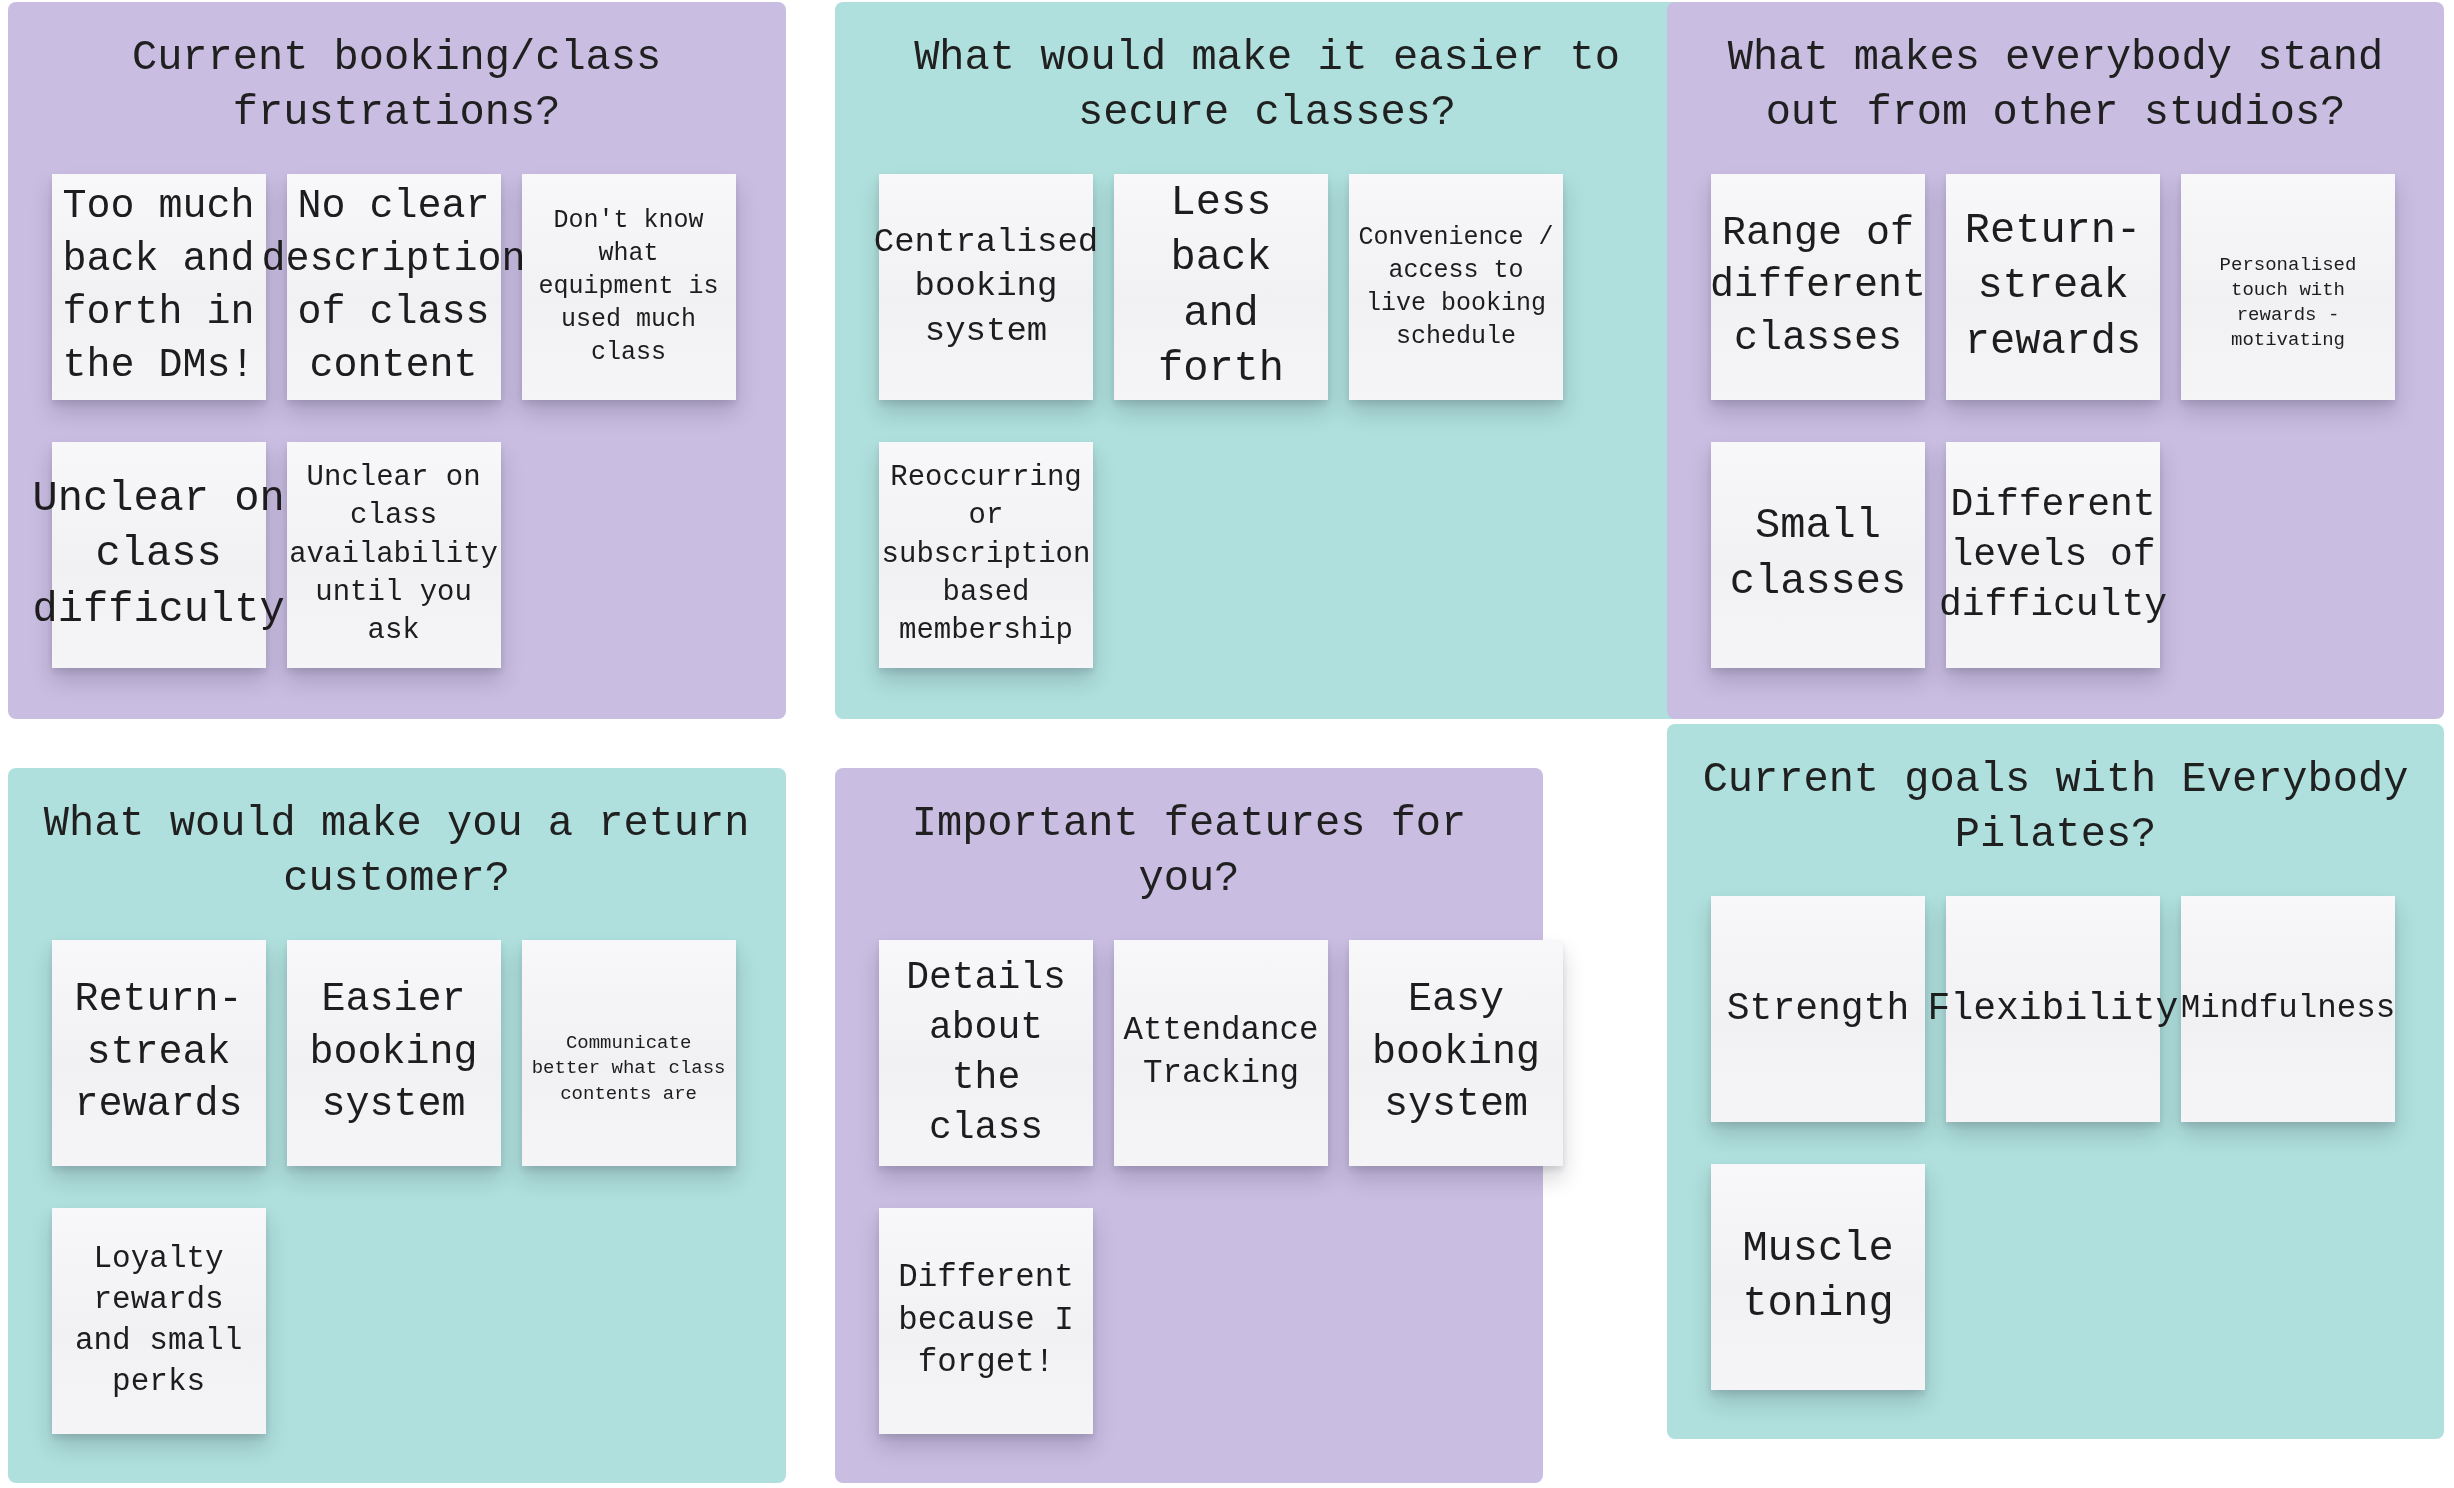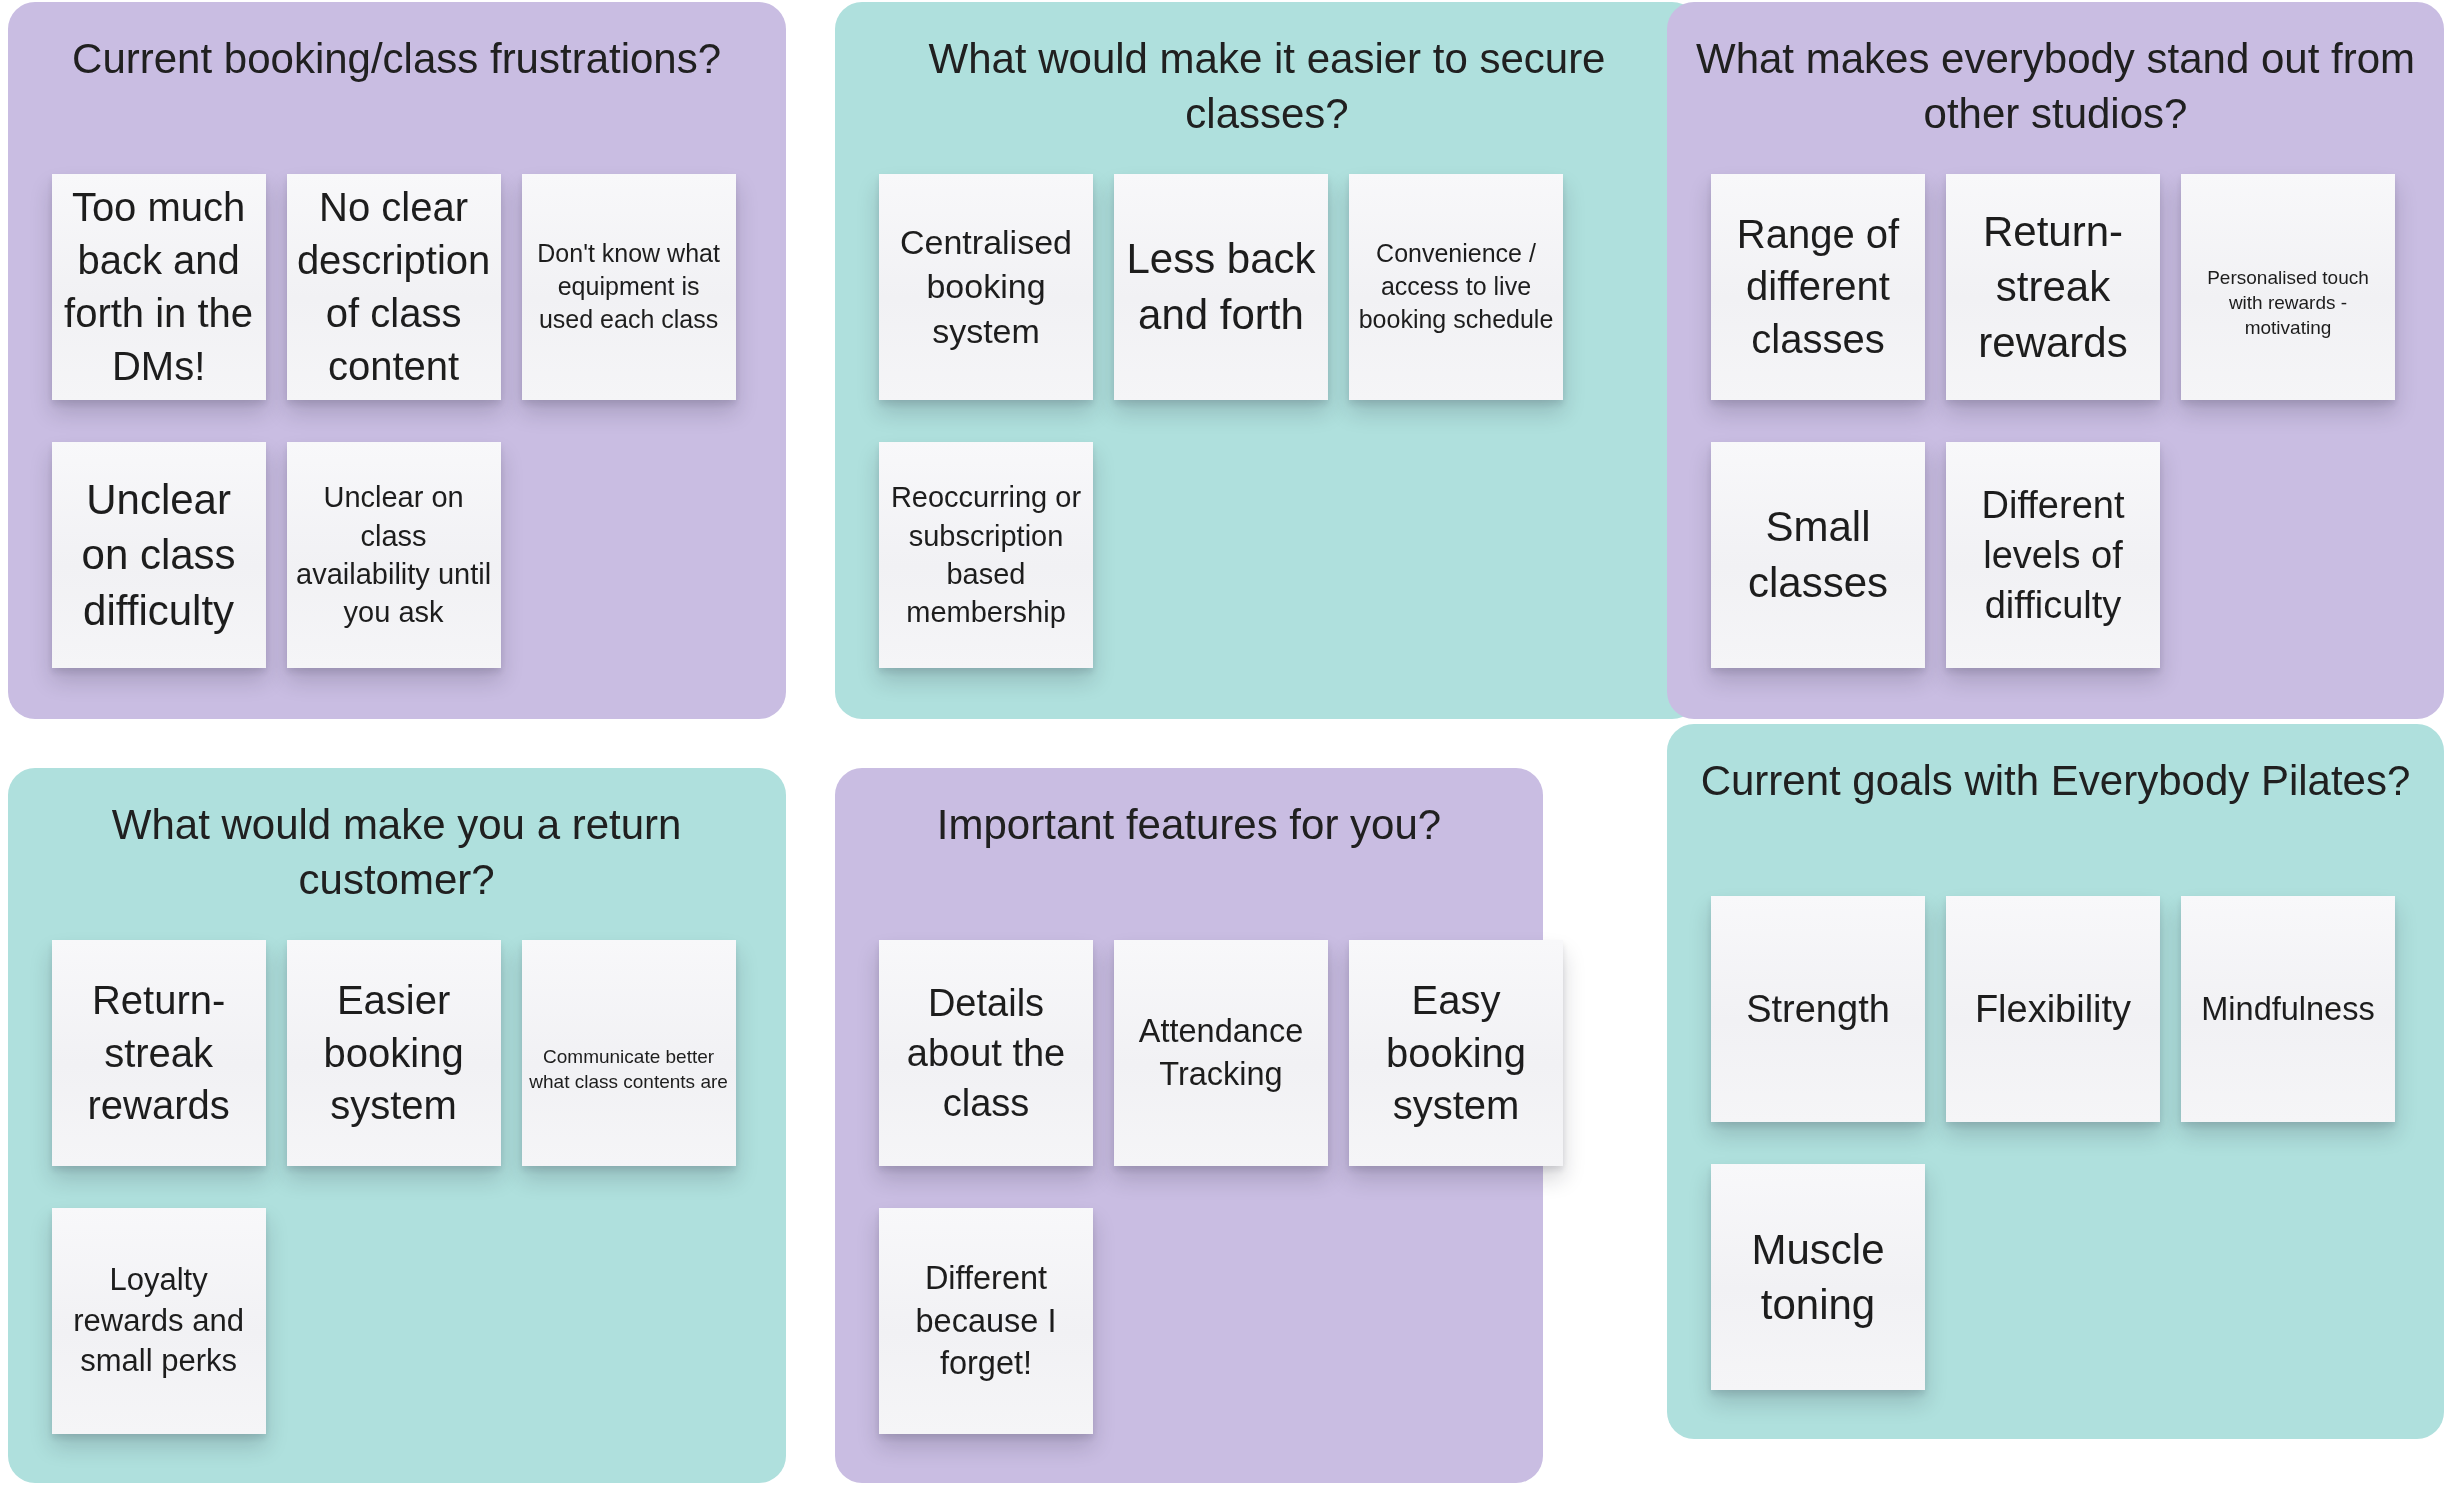--- a/index.html
+++ b/index.html
@@ -11,21 +11,22 @@
     position: relative;
     width: 2455px;
     height: 1488px;
     background: #ffffff;
     overflow: hidden;
     font-family: "Liberation Sans", "DejaVu Sans", sans-serif;
     color: #1f1f1f;
   }
   .panel {
     position: absolute;
-    border-radius: 27px;
+    border-radius: 8px;
+    font-family: Liberation Mono, monospace;
   }
   .panel[data-color="purple"] { background: #c9bde2; }
   .panel[data-color="teal"]   { background: #afe0dd; }
 
   .panel-title {
     position: absolute;
     top: 29px;
     left: 23px;
     right: 23px;
     margin: 0;
@@ -87,21 +88,21 @@
   <section class="panel p1" data-color="purple">
     <h2 class="panel-title">Current booking/class frustrations?</h2>
     <div class="notes">
       <div class="note">
         <span class="note-text" data-size="42">Too much back and forth in the DMs!</span>
       </div>
       <div class="note">
         <span class="note-text" data-size="42">No clear description of class content</span>
       </div>
       <div class="note">
-        <span class="note-text" data-size="26">Don't know what equipment is used each class</span>
+        <span class="note-text" data-size="26">Don't know what equipment is used much class</span>
       </div>
       <div class="note">
         <span class="note-text" data-size="44">Unclear on class difficulty</span>
       </div>
       <div class="note">
         <span class="note-text" data-size="30">Unclear on class availability until you ask</span>
       </div>
     </div>
   </section>
 

